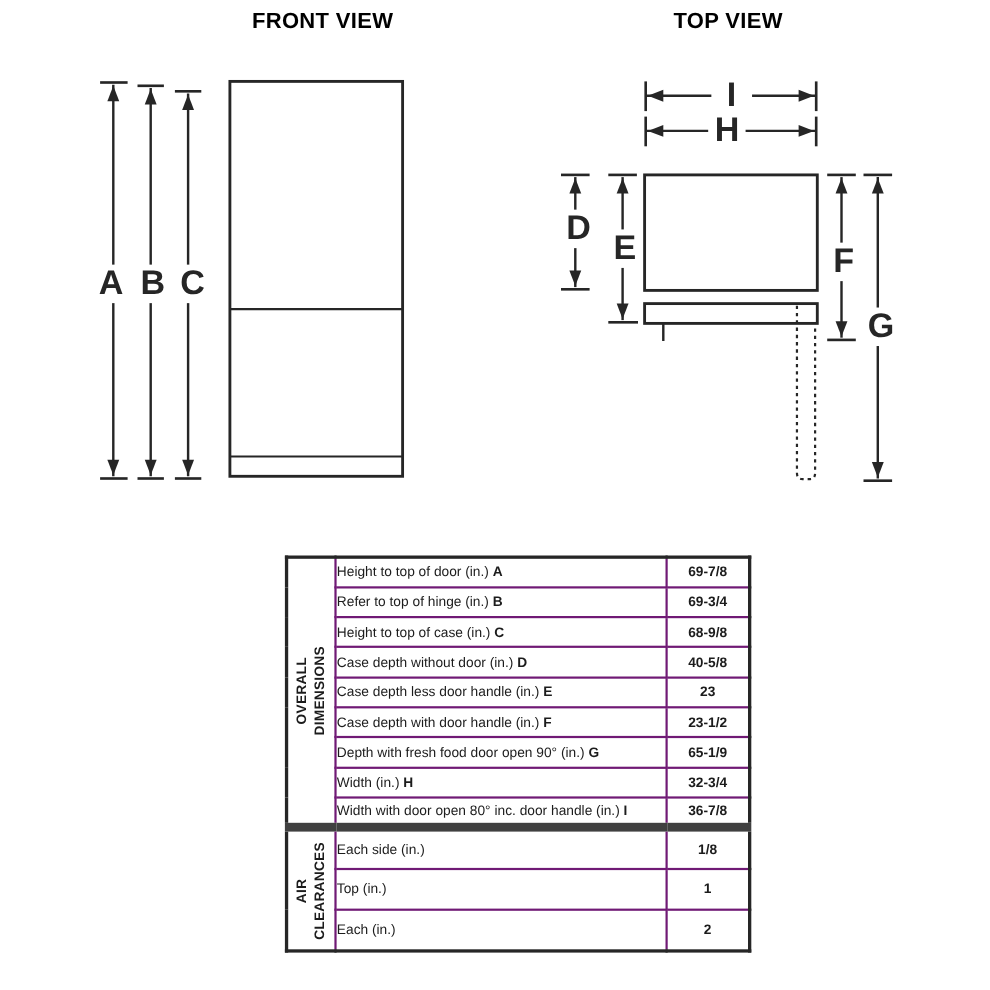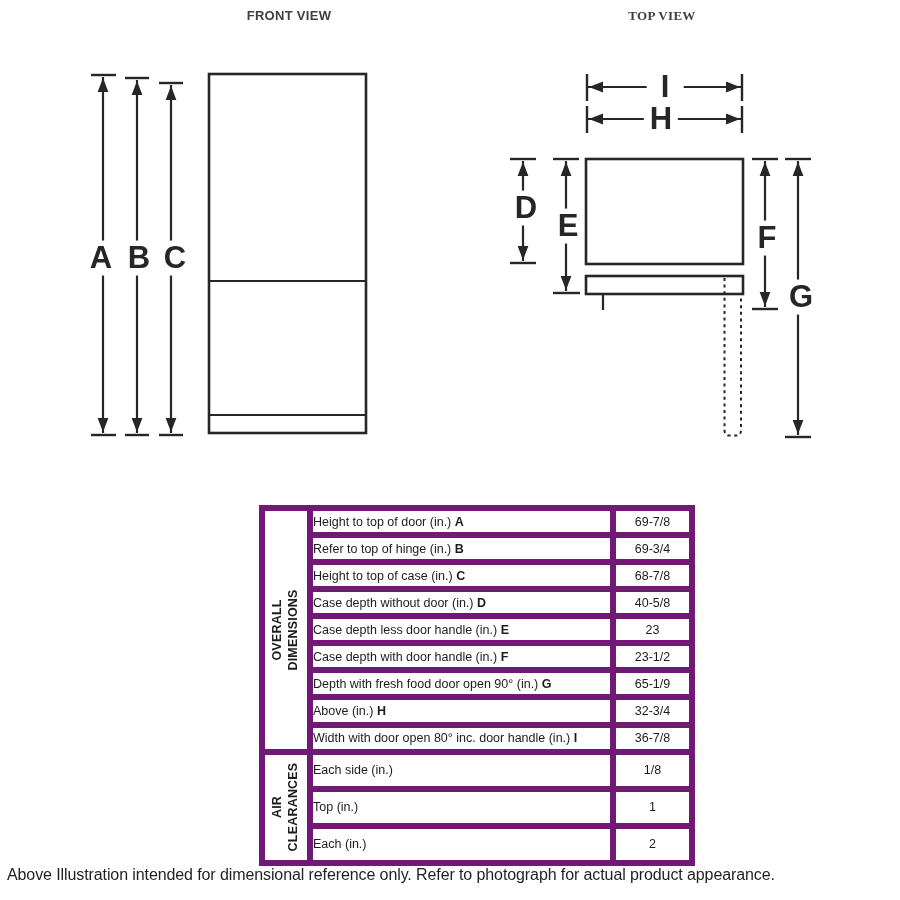--- a/index.html
+++ b/index.html
@@ -1,36 +1,36 @@
 <!DOCTYPE html>
 <html><head>
 <meta charset="utf-8">
 <style>
   html,body{margin:0;padding:0;background:#fff;}
   .page{position:relative;width:900px;height:900px;background:#ffffff;overflow:hidden;
         font-family:"Liberation Sans", sans-serif;color:#1c1c1c;}
   .diagram-svg{position:absolute;left:0;top:0;}
-  .view-title{position:absolute;font-weight:bold;font-size:13px;letter-spacing:.3px;
-        text-align:center;color:#404040;white-space:nowrap;}
+  .view-title{position:absolute;font-weight:bold;font-size:20px;letter-spacing:.3px;
+        text-align:center;color:#000000;white-space:nowrap;}
   .dim-letter{position:absolute;transform:translate(-50%,-50%);font-weight:bold;
         font-size:31px;line-height:1.06;color:#262626;background:#fff;padding:1px 3px;
         white-space:nowrap;}
   .pad-i{padding:0 14px;}
   .pad-h{padding:0 6px;}
   .spec-table-wrap{position:absolute;left:259px;top:505px;width:424px;height:361px;}
   table.spec{width:100%;height:100%;border-collapse:collapse;table-layout:fixed;
         border:3px solid #262626;}
-  table.spec td{border:6px solid #701a75;padding:0;vertical-align:middle;
+  table.spec td{border:2px solid #701a75;padding:0;vertical-align:middle;
         font-size:12.5px;color:#1c1c1c;}
   td.cat{width:42px;position:relative;}
   td.desc{width:297px;padding-left:9px;}
-  td.val{width:73px;border-left:3px solid #262626;font-weight:normal;text-align:center;}
+  td.val{width:73px;border-left:3px solid #262626;font-weight:bold;text-align:center;}
   tr.ov{height:27px;}
   tr.air{height:37px;}
-  tr.air-first td{border-top:3px solid #404040;}
+  tr.air-first td{border-top:8px solid #404040;}
   td.desc b{font-weight:bold;}
   .rot{position:absolute;top:50%;left:50%;transform:translate(-50%,-50%) rotate(-90deg);
         font-weight:bold;font-size:12.5px;line-height:1.25;text-align:center;
         white-space:nowrap;letter-spacing:.2px;color:#1c1c1c;}
   .footnote{position:absolute;left:7px;top:866px;width:893px;font-size:16px;
         color:#1f1f1f;white-space:nowrap;letter-spacing:-0.1px;}
 </style>
 </head>
 <body>
 
@@ -119,21 +119,21 @@
         <line x1="785" y1="159" x2="811" y2="159" stroke-width="2.4"></line>
         <line x1="785" y1="437" x2="811" y2="437" stroke-width="2.4"></line>
         <line x1="798" y1="161" x2="798" y2="435"></line>
         <polygon points="798,162 792.6,176 803.4,176" fill="#262626" stroke="none"></polygon>
         <polygon points="798,434 792.6,420 803.4,420" fill="#262626" stroke="none"></polygon>
       </g>
     </g>
   </svg>
 
   <div class="view-title" style="left:229px;top:8px;width:120px;">FRONT VIEW</div>
-  <div class="view-title" style="left:612px;top:8px;width:100px;font-family:Liberation Serif, serif;">TOP VIEW</div>
+  <div class="view-title" style="left:612px;top:8px;width:100px;">TOP VIEW</div>
 
   <div class="dim-letter" style="left:101px;top:258px;">A</div>
   <div class="dim-letter" style="left:139px;top:258px;">B</div>
   <div class="dim-letter" style="left:175px;top:258px;">C</div>
   <div class="dim-letter pad-i" style="left:665px;top:87px;">I</div>
   <div class="dim-letter pad-h" style="left:661px;top:119px;">H</div>
   <div class="dim-letter" style="left:526px;top:208px;">D</div>
   <div class="dim-letter" style="left:568px;top:226px;">E</div>
   <div class="dim-letter" style="left:767px;top:238px;">F</div>
   <div class="dim-letter" style="left:801px;top:297px;">G</div>
@@ -147,40 +147,40 @@
         </td>
         <td class="desc"><span>Height to top of door (in.) </span><b>A</b></td>
         <td class="val">69-7/8</td>
       </tr>
       <tr class="ov">
         <td class="desc"><span>Refer to top of hinge (in.) </span><b>B</b></td>
         <td class="val">69-3/4</td>
       </tr>
       <tr class="ov">
         <td class="desc"><span>Height to top of case (in.) </span><b>C</b></td>
-        <td class="val">68-7/8</td>
+        <td class="val">68-9/8</td>
       </tr>
       <tr class="ov">
         <td class="desc"><span>Case depth without door (in.) </span><b>D</b></td>
         <td class="val">40-5/8</td>
       </tr>
       <tr class="ov">
         <td class="desc"><span>Case depth less door handle (in.) </span><b>E</b></td>
         <td class="val">23</td>
       </tr>
       <tr class="ov">
         <td class="desc"><span>Case depth with door handle (in.) </span><b>F</b></td>
         <td class="val">23-1/2</td>
       </tr>
       <tr class="ov">
         <td class="desc"><span>Depth with fresh food door open 90° (in.) </span><b>G</b></td>
         <td class="val">65-1/9</td>
       </tr>
       <tr class="ov">
-        <td class="desc"><span>Above (in.) </span><b>H</b></td>
+        <td class="desc"><span>Width (in.) </span><b>H</b></td>
         <td class="val">32-3/4</td>
       </tr>
       <tr class="ov">
         <td class="desc"><span>Width with door open 80° inc. door handle (in.) </span><b>I</b></td>
         <td class="val">36-7/8</td>
       </tr>
       <tr class="air air-first">
         <td class="cat" rowspan="3">
           <div class="rot"><span>AIR</span><br><span>CLEARANCES</span></div>
         </td>
@@ -192,15 +192,14 @@
         <td class="val">1</td>
       </tr>
       <tr class="air">
         <td class="desc"><span>Each (in.)</span><b></b></td>
         <td class="val">2</td>
       </tr>
     </tbody>
       </table>
   </div>
 
-  <div class="footnote">Above Illustration intended for dimensional reference only. Refer to photograph for actual product appearance.</div>
 
 </div>
 
 </body></html>

